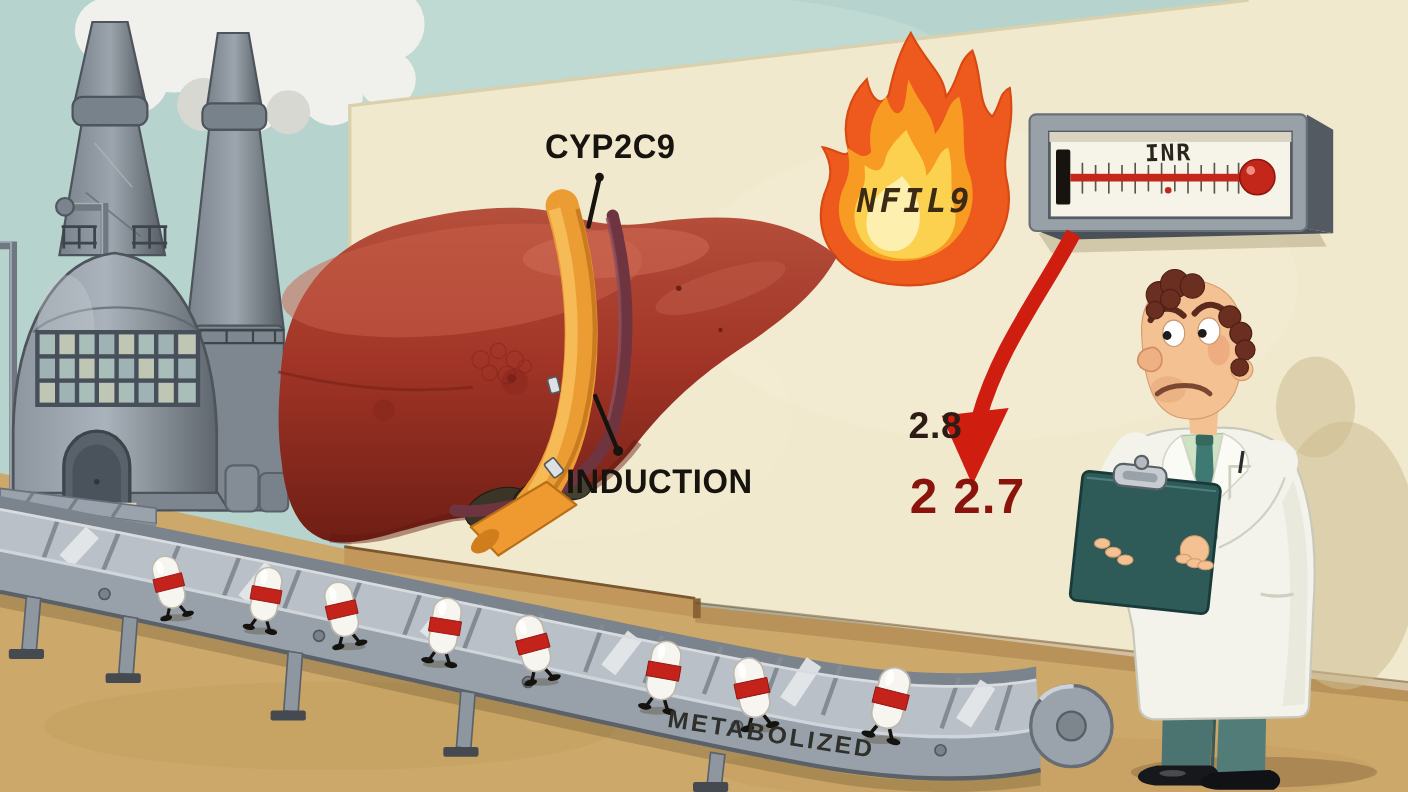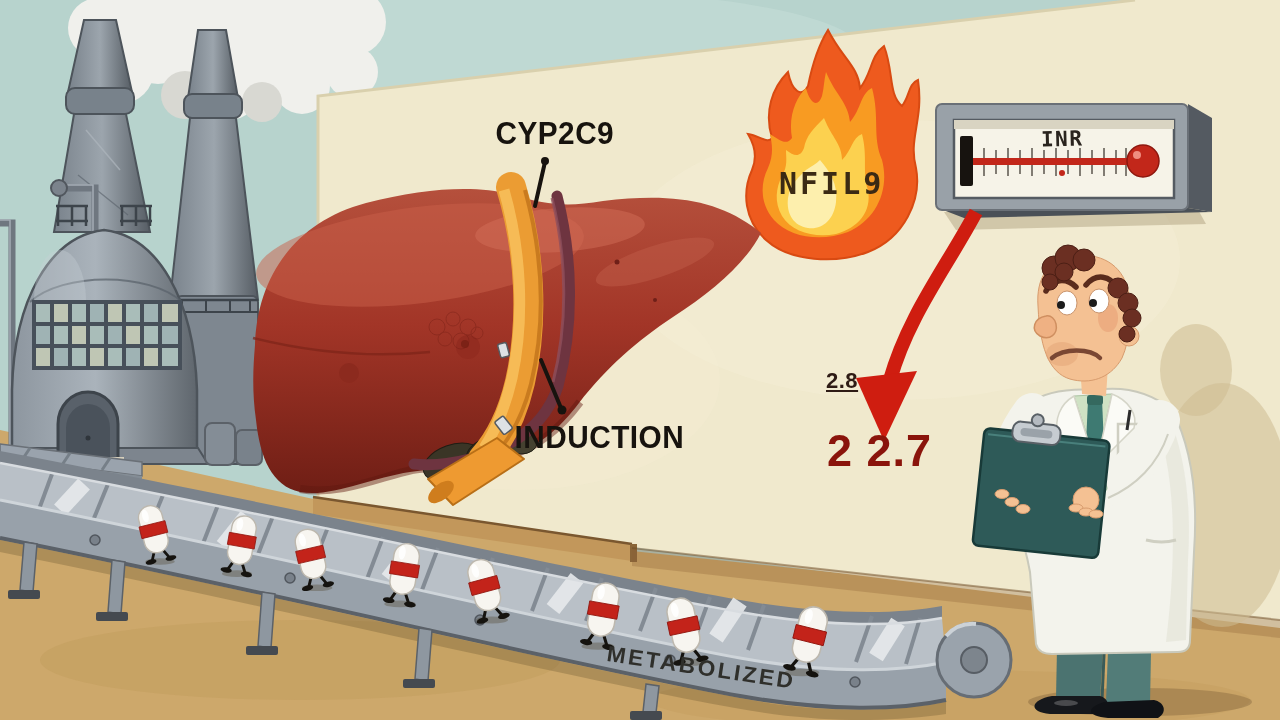--- a/index.html
+++ b/index.html
@@ -12,23 +12,23 @@
   }
   html,body{margin:0;padding:0;background:#888;}
   .scene{position:relative;width:1280px;height:720px;overflow:hidden;
          font-family:"Liberation Sans",sans-serif;background:var(--sky);}
   .scene svg{position:absolute;left:0;top:0;width:1280px;height:720px;display:block;}
   .lbl{position:absolute;white-space:nowrap;font-weight:700;color:var(--label-dark);}
   .lbl-sans{font-family:"Liberation Sans",sans-serif;letter-spacing:.5px;}
   .lbl-mono{font-family:"DejaVu Sans Mono",monospace;}
   #lbl-cyp2c9{left:493px;top:116px;font-size:31px;transform:scaleX(.96);}
   #lbl-induction{left:511px;top:420px;font-size:31px;transform:scaleX(.96);}
-  #lbl-nfil9{left:779px;top:166px;font-size:30px;letter-spacing:3px;color:#3b2a14;}
+  #lbl-nfil9{left:779px;top:166px;font-size:30px;letter-spacing:3px;color:#3b2a14;font-style:italic;}
   #lbl-inr{left:1041px;top:127px;font-size:21px;letter-spacing:1.5px;color:#2a241e;transform:rotate(-1.5deg);}
-  #val-before{left:826px;top:368px;font-size:22px;color:var(--num-dark);text-decoration:underline;}
+  #val-before{left:826px;top:368px;font-size:34px;color:var(--num-dark);}
   #val-after{left:827px;top:425px;font-size:45px;color:var(--num-red);letter-spacing:1px;}
   #lbl-metabolized{left:609px;top:641px;font-size:22px;letter-spacing:2.5px;color:#2f2f2b;
                    transform:rotate(8.5deg) scaleX(1.03);transform-origin:left top;}
   
   .f-sky{fill:var(--sky)} .f-wall{fill:var(--wall)} .f-floor{fill:var(--floor)} .f-wood{fill:var(--wood)} .f-smoke{fill:var(--smoke)}
   .f-fire1{fill:var(--fire-outer)} .f-fire2{fill:var(--fire-mid)} .f-fire3{fill:var(--fire-inner)} .f-fire4{fill:var(--fire-core)}
   .s-strap{stroke:var(--strap)} .s-cord{stroke:var(--cord)}
   .f-red{fill:var(--red)} .f-arrow{fill:var(--arrow)} .s-arrow{stroke:var(--arrow)}
   .f-coat{fill:var(--coat)} .s-coat{stroke:var(--coat)} .f-skin{fill:var(--skin)} .f-teal{fill:var(--teal)}
   .f-band{fill:var(--pill-band)}

